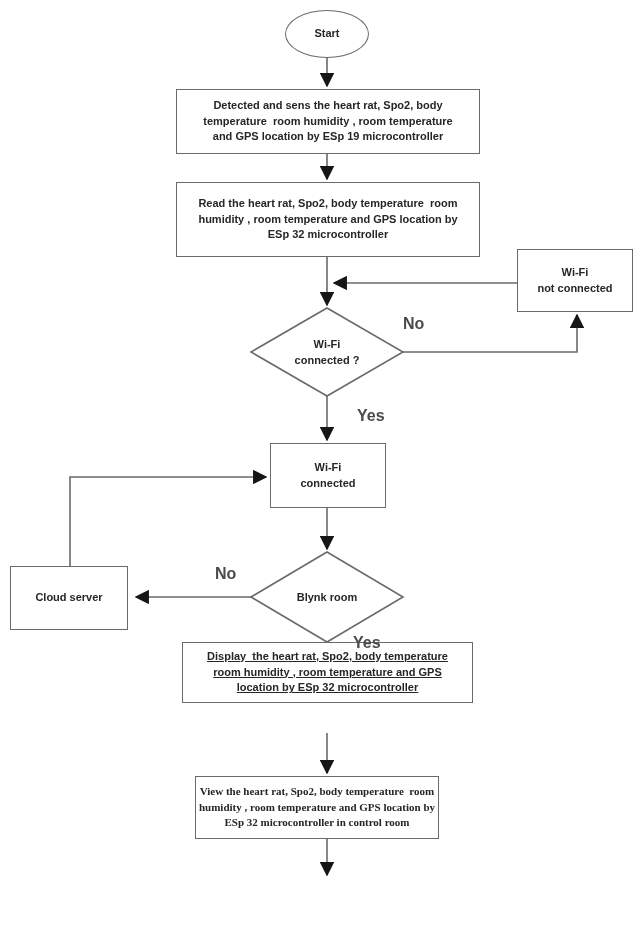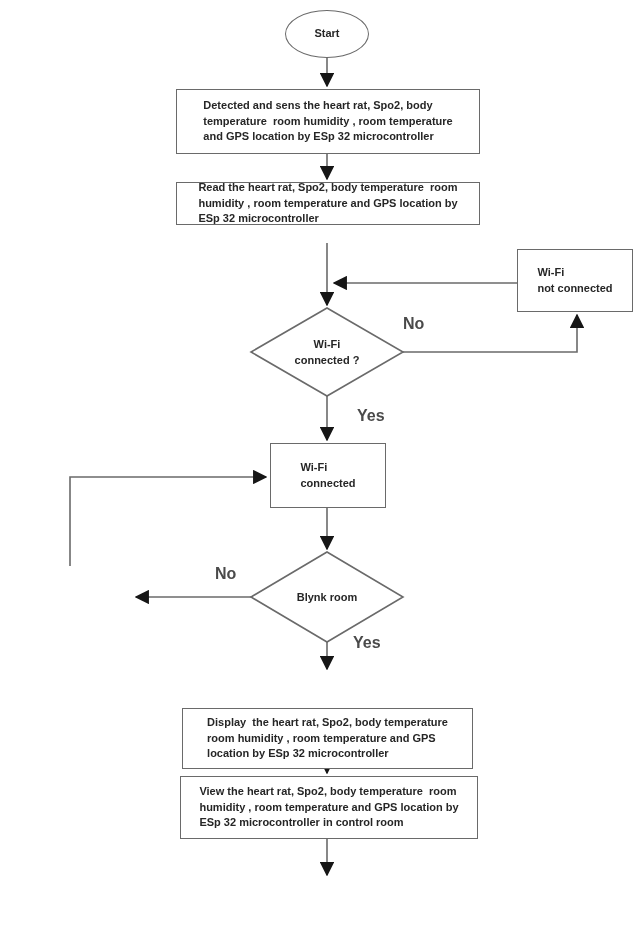--- a/index.html
+++ b/index.html
@@ -9,21 +9,21 @@
     font-family:"Liberation Sans", sans-serif;
     position:relative;
     overflow:hidden;
   }
   .canvas{position:absolute;left:0;top:0;width:641px;height:949px;}
   svg.connectors{position:absolute;left:0;top:0;z-index:1;}
   .node{
     position:absolute;z-index:2;
     box-sizing:border-box;
     display:flex;align-items:center;justify-content:center;
-    text-align:left;
+    text-align:center;
     background:#ffffff;
     border:1.6px solid #6a6a6a;
     color:#262626;
     font-size:11px;font-weight:700;line-height:1.45;
     white-space:pre-wrap;
   }
   .ellipse{border-radius:50%;}
   .diamond-label{
     position:absolute;z-index:3;
     display:flex;align-items:center;justify-content:center;
@@ -65,43 +65,44 @@
       <path d="M327,642 L327,669" marker-end="url(#arrow)"></path>
       <path d="M327,733 L327,773" marker-end="url(#arrow)"></path>
       <path d="M327,839 L327,875" marker-end="url(#arrow)"></path>
     </g>
   </svg>
 
   <div class="node ellipse" style="left:285px;top:10px;width:84px;height:48px;">Start</div>
 
   <div class="node" style="left:176px;top:89px;width:304px;height:65px;">Detected and sens the heart rat, Spo2, body
 temperature  room humidity , room temperature
-and GPS location by ESp 32 microcontroller</div>
+and GPS location by ESp 19 microcontroller</div>
 
-  <div class="node" style="left:176px;top:182px;width:304px;height:43px;">Read the heart rat, Spo2, body temperature  room
+  <div class="node" style="left:176px;top:182px;width:304px;height:75px;">Read the heart rat, Spo2, body temperature  room
 humidity , room temperature and GPS location by
 ESp 32 microcontroller</div>
 
   <div class="node" style="left:517px;top:249px;width:116px;height:63px;">Wi-Fi
 not connected</div>
 
   <div class="diamond-label" style="left:247px;top:328px;width:160px;height:48px;">Wi-Fi
 connected ?</div>
 
   <div class="node" style="left:270px;top:443px;width:116px;height:65px;">Wi-Fi
 connected</div>
 
   <div class="diamond-label" style="left:247px;top:585px;width:160px;height:24px;">Blynk room</div>
 
+  <div class="node" style="left:10px;top:566px;width:118px;height:64px;">Cloud server</div>
 
-  <div class="node" style="left:182px;top:708px;width:291px;height:61px;">Display  the heart rat, Spo2, body temperature
+  <div class="node" style="left:182px;top:642px;width:291px;height:61px;text-decoration:underline;">Display  the heart rat, Spo2, body temperature
 room humidity , room temperature and GPS
 location by ESp 32 microcontroller</div>
 
-  <div class="node" style="left:180px;top:776px;width:298px;height:63px;">View the heart rat, Spo2, body temperature  room
+  <div class="node" style="left:195px;top:776px;width:244px;height:63px;font-family:Liberation Serif, serif;">View the heart rat, Spo2, body temperature  room
 humidity , room temperature and GPS location by
 ESp 32 microcontroller in control room</div>
 
 
   <div class="edge-label" style="left:403px;top:315px;">No</div>
   <div class="edge-label" style="left:357px;top:407px;">Yes</div>
   <div class="edge-label" style="left:215px;top:565px;">No</div>
   <div class="edge-label" style="left:353px;top:634px;">Yes</div>
 
 </div>

